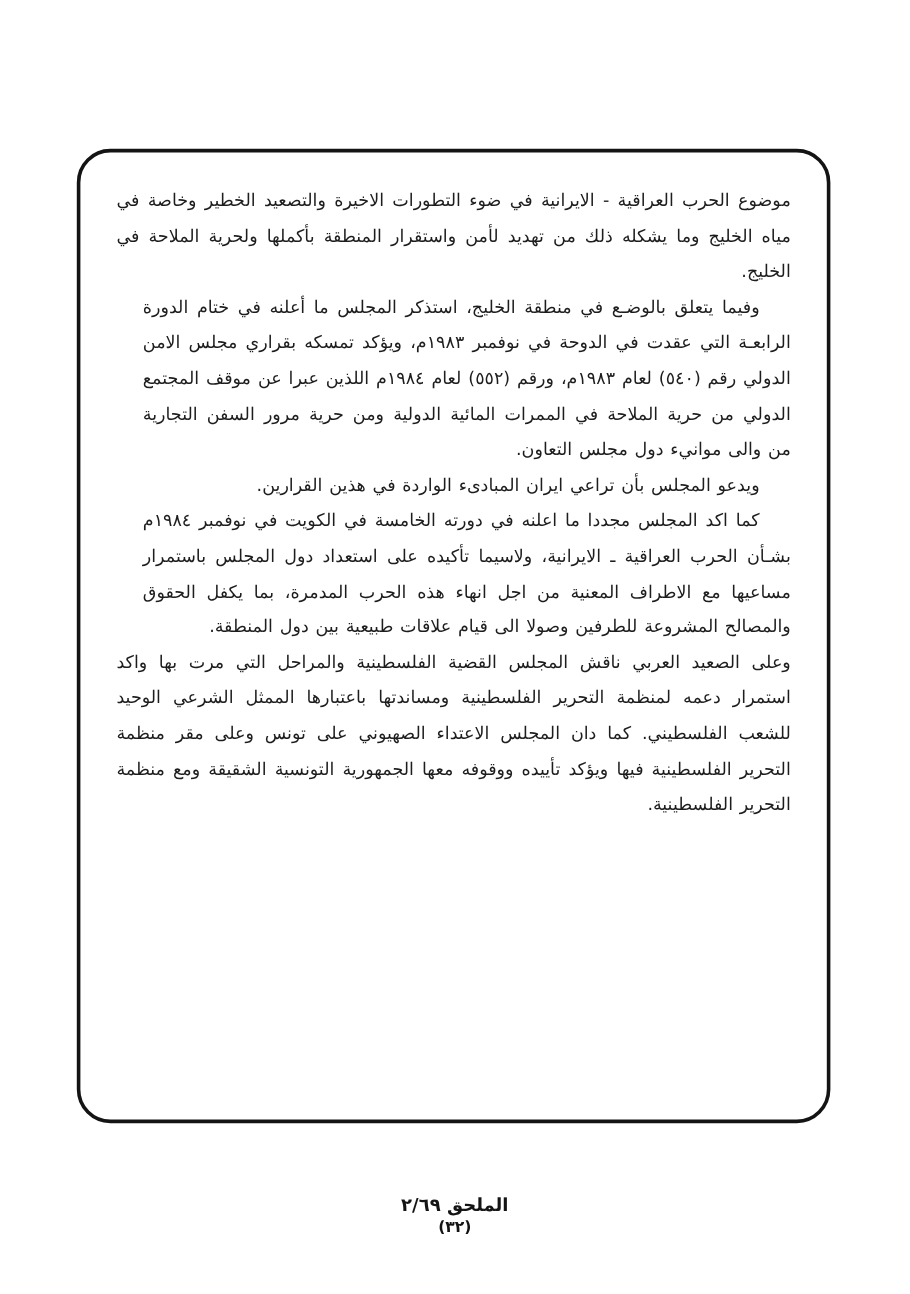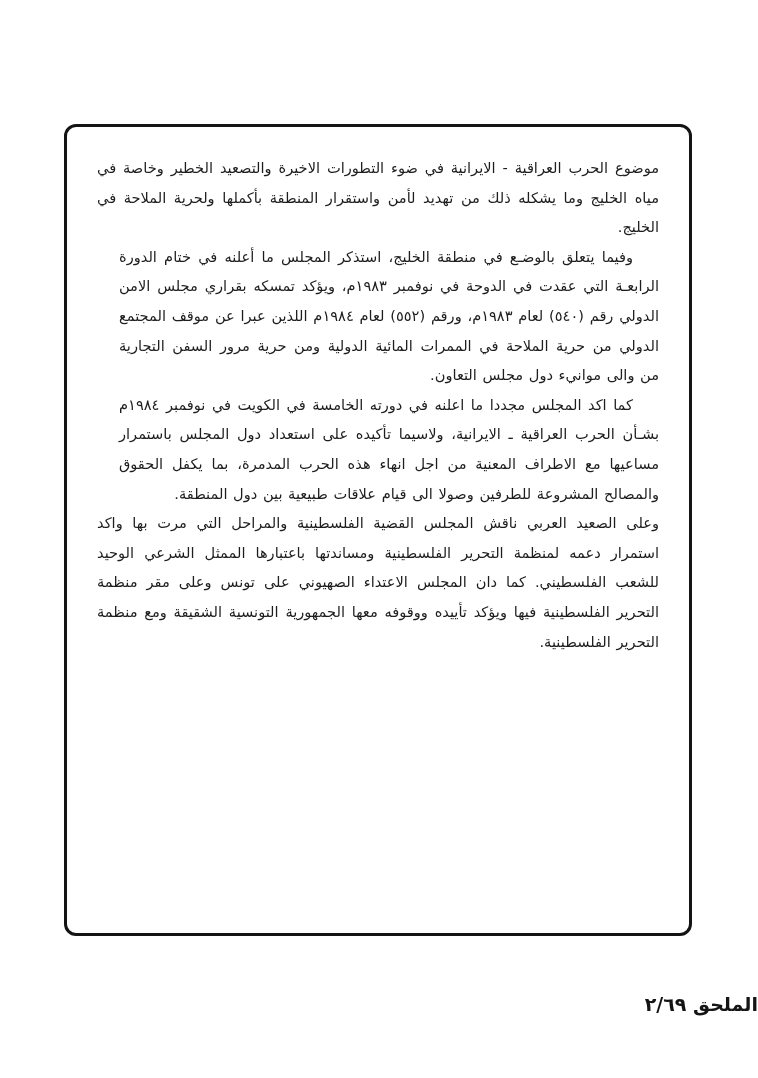--- a/index.html
+++ b/index.html
@@ -18,21 +18,21 @@
     height: 1078px;
     background: #ffffff;
   }
   .doc-frame {
     position: absolute;
     left: 64px;
     top: 124px;
     width: 628px;
     height: 812px;
     border: 3px solid #141414;
-    border-radius: 12px;
+    border-radius: 28px;
     background: #ffffff;
     padding: 26px 30px 20px 30px;
   }
   .doc-body {
     direction: rtl;
     text-align: justify;
     font-size: 14.6px;
     line-height: 29.6px;
     color: #1d1d1d;
     letter-spacing: 0.1px;
@@ -43,42 +43,43 @@
   .footer {
     position: absolute;
     left: 0;
     top: 994px;
     width: 758px;
     text-align: center;
     direction: rtl;
     color: #141414;
   }
   .footer .appendix {
-    font-size: 19px;
+    font-size: 15px;
     font-weight: bold;
     line-height: 20px;
-    text-align: right;
   }
   .footer .pagenum {
     font-size: 13px;
     font-weight: bold;
     line-height: 20px;
   }
 </style>
 </head>
 <body>
 
 <div class="page">
 
   <div class="doc-frame">
     <div class="doc-body">
       <div class="para">موضوع الحرب العراقية - الايرانية في ضوء التطورات الاخيرة والتصعيد الخطير وخاصة في مياه الخليج وما يشكله ذلك من تهديد لأمن واستقرار المنطقة بأكملها ولحرية الملاحة في الخليج.</div>
       <div class="para indent">وفيما يتعلق بالوضـع في منطقة الخليج، استذكر المجلس ما أعلنه في ختام الدورة الرابعـة التي عقدت في الدوحة في نوفمبر ١٩٨٣م، ويؤكد تمسكه بقراري مجلس الامن الدولي رقم (٥٤٠) لعام ١٩٨٣م، ورقم (٥٥٢) لعام ١٩٨٤م اللذين عبرا عن موقف المجتمع الدولي من حرية الملاحة في الممرات المائية الدولية ومن حرية مرور السفن التجارية من والى موانيء دول مجلس التعاون.</div>
+      <div class="para indent">ويدعو المجلس بأن تراعي ايران المبادىء الواردة في هذين القرارين.</div>
       <div class="para indent">كما اكد المجلس مجددا ما اعلنه في دورته الخامسة في الكويت في نوفمبر ١٩٨٤م بشـأن الحرب العراقية ـ الايرانية، ولاسيما تأكيده على استعداد دول المجلس باستمرار مساعيها مع الاطراف المعنية من اجل انهاء هذه الحرب المدمرة، بما يكفل الحقوق والمصالح المشروعة للطرفين وصولا الى قيام علاقات طبيعية بين دول المنطقة.</div>
       <div class="para">وعلى الصعيد العربي ناقش المجلس القضية الفلسطينية والمراحل التي مرت بها واكد استمرار دعمه لمنظمة التحرير الفلسطينية ومساندتها باعتبارها الممثل الشرعي الوحيد للشعب الفلسطيني. كما دان المجلس الاعتداء الصهيوني على تونس وعلى مقر منظمة التحرير الفلسطينية فيها ويؤكد تأييده ووقوفه معها الجمهورية التونسية الشقيقة ومع منظمة التحرير الفلسطينية.</div>
     </div>
   </div>
 
   <div class="footer">
     <div class="appendix">الملحق ٢/٦٩</div>
+    <div class="pagenum">(٣٢)</div>
   </div>
 
 </div>
 
 </body></html>

